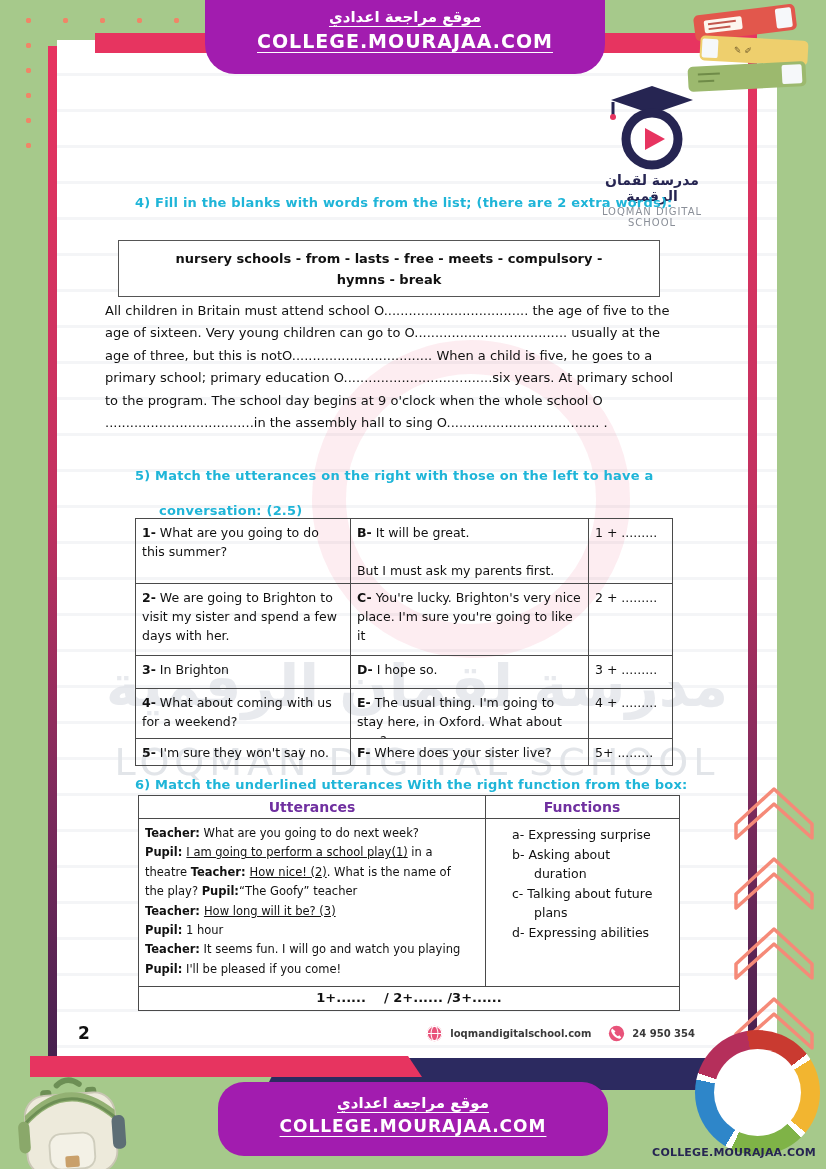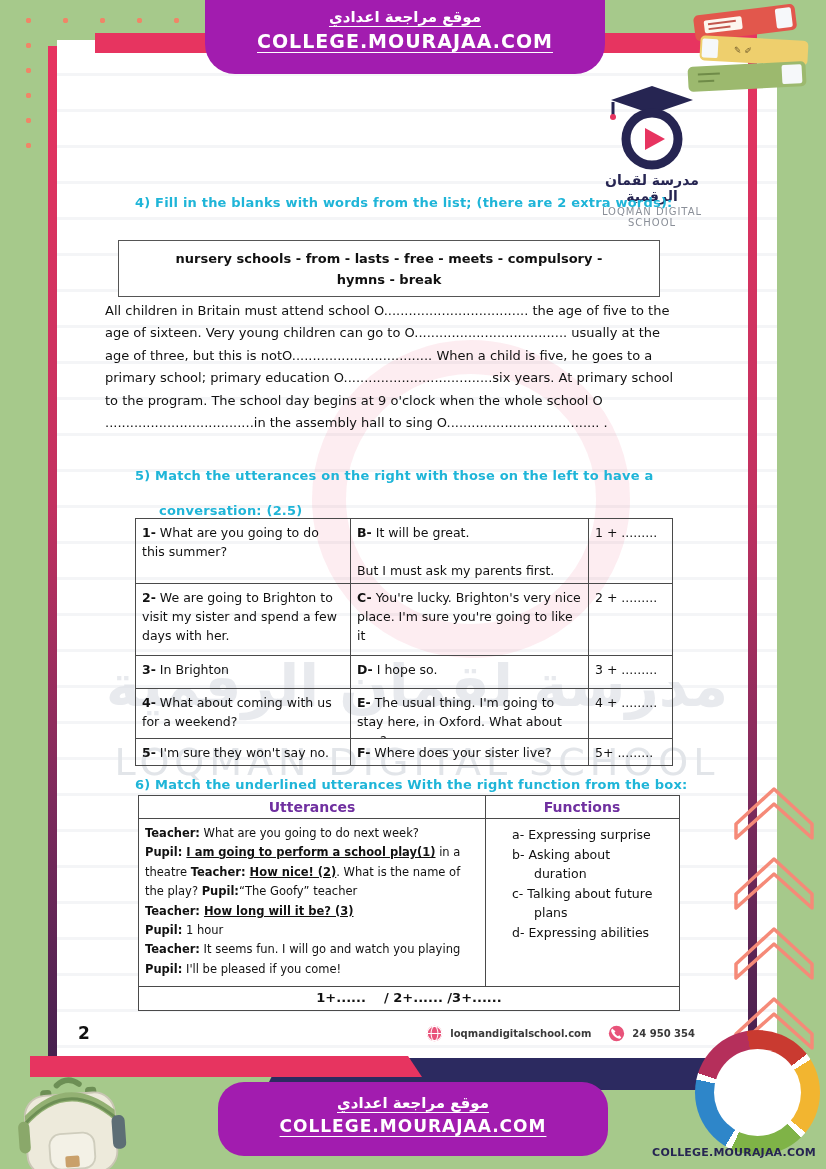--- a/index.html
+++ b/index.html
@@ -58,21 +58,21 @@
   
   .t6{position:absolute;left:81px;top:755px;width:542px;z-index:1;border:1.5px solid #4a4a4a;background:#fff;box-sizing:border-box;}
   .t6 .hdr{display:grid;grid-template-columns:347px 192px;border-bottom:1.5px solid #4a4a4a;}
   .t6 .hcell{font-weight:bold;color:#7030a0;font-size:14px;text-align:center;padding:3px 0;}
   .t6 .hcell:first-child{border-right:1.5px solid #4a4a4a;}
   .t6 .bodyrow{display:grid;grid-template-columns:347px 192px;height:167px;}
   .t6 .bcell{padding:5px 6px;box-sizing:border-box;}
   .t6 .bcell:first-child{border-right:1.5px solid #4a4a4a;}
   .dline{font-size:11.5px;line-height:19.4px;white-space:nowrap;}
   .dline .b{font-weight:bold;}
-  .dline .u{font-weight:bold;text-decoration:underline;}
+  .dline .u{font-weight:normal;text-decoration:underline;}
   .fitem{font-size:12.5px;line-height:19px;padding-left:30px;text-indent:-22px;margin:1px 12px;}
   .t6 .ansrow{border-top:1.5px solid #4a4a4a;height:24px;font-weight:bold;font-size:13px;
               text-align:center;white-space:pre;padding-top:3px;box-sizing:border-box;}
   
   .pageno{position:absolute;left:21px;top:983px;font-size:17px;font-weight:bold;z-index:1;}
   .footer-right{position:absolute;right:82px;top:985px;display:flex;align-items:center;gap:7px;z-index:1;
                 font-size:10px;font-weight:bold;color:#3a3a3a;}
   .ficon{width:17px;height:17px;flex:0 0 auto;}
   
   .chev{position:absolute;z-index:5;}

